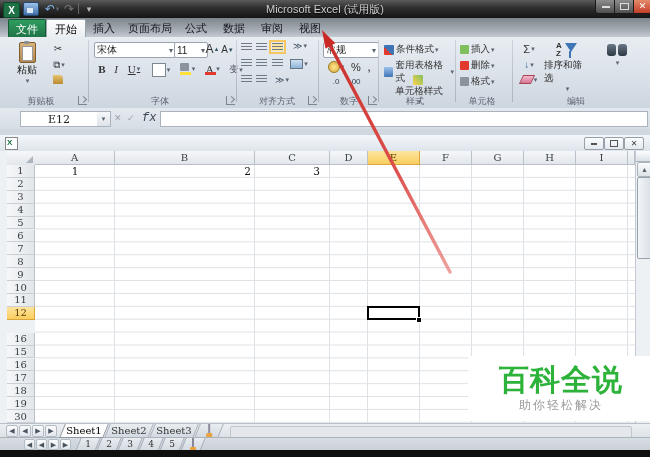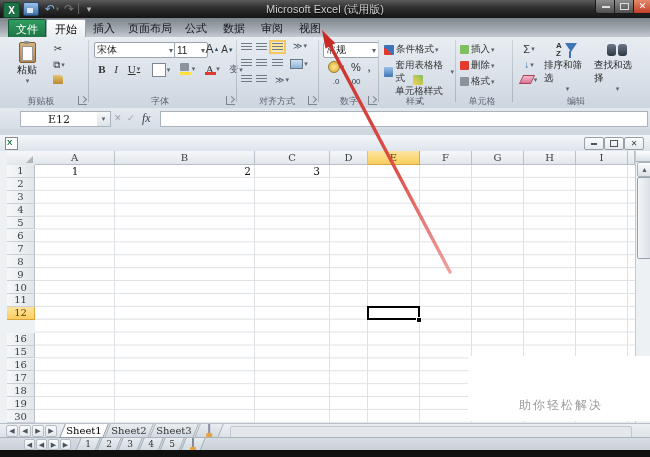--- a/index.html
+++ b/index.html
@@ -52,21 +52,21 @@
      linear-gradient(#fff,#fff) padding-box,
      repeating-linear-gradient(90deg,transparent 0 5px,#aab 5px 6px),
      repeating-linear-gradient(transparent 0 5px,#aab 5px 6px);}
   .sq{width:10px;height:10px;border-radius:1px;}
   
   #formulabar{left:0;top:108px;width:650px;height:21px;background:linear-gradient(#e4e9ef,#d6dde5);border-bottom:1px solid #b6bec7;}
   #namebox{left:20px;top:3px;width:76px;height:14px;background:#fff;border:1px solid #aab2bb;font-family:"DejaVu Serif",serif;font-size:11px;color:#222;display:flex;align-items:center;justify-content:center;}
   #namebox-arrow{left:97px;top:3px;width:13px;height:14px;border:1px solid #aab2bb;border-left:none;background:linear-gradient(#f5f7f9,#dfe4ea);font-size:7px;color:#55606a;display:flex;align-items:center;justify-content:center;}
   #fx-cancel{left:114px;top:5px;font-size:9px;color:#9aa3ad;}
   #fx-enter{left:127px;top:5px;font-size:9px;color:#9aa3ad;}
-  #fx-label{left:142px;top:3px;font-family:Liberation Serif, serif;font-style:italic;font-size:12px;color:#3c4650;}
+  #fx-label{left:142px;top:3px;font-family:Liberation Mono, monospace;font-style:italic;font-size:12px;color:#3c4650;}
   #formula-field{left:160px;top:3px;width:486px;height:14px;background:#fff;border:1px solid #aab2bb;}
   
   #gapbar{left:0;top:129px;width:650px;height:6px;background:#cfd7df;}
   #docbar{left:0;top:135px;width:650px;height:16px;background:linear-gradient(#f4f7fa,#dde4eb);border-bottom:1px solid #b9c1c9;}
   #doc-icon{left:5px;top:2px;width:11px;height:11px;background:#fff;border:1px solid #888;}
   #doc-icon:before{content:"X";position:absolute;left:1px;top:0px;font-size:8px;font-weight:bold;color:#1e7145;}
   #doc-title{left:21px;top:2px;font-size:11px;color:#1c2025;}
   .docbtn{top:2px;width:18px;height:11px;border:1px solid #98a0a9;background:linear-gradient(#fcfdfe,#e3e9ef);border-radius:2px;display:flex;align-items:center;justify-content:center;font-size:8px;color:#444;}
   
   #worksheet{left:0;top:151px;width:650px;height:272px;background:#eef1f4;}
@@ -321,21 +321,20 @@
           <span style="position:absolute;left:13px;top:10px;width:2px;height:7px;background:#3f74b5;"></span>
         </span>
       <span style="font-size:9.5px;">排序和筛选</span>
       <span class="drop">▾</span>
     </div>
     <div class="abs bigbtn" style="left:594px;top:4px;width:46px;">
       <span style="position:relative;width:22px;height:18px;">
           <span style="position:absolute;left:1px;top:3px;width:9px;height:12px;background:linear-gradient(#6a7787,#2e3844);border-radius:3px;"></span>
           <span style="position:absolute;left:12px;top:3px;width:9px;height:12px;background:linear-gradient(#6a7787,#2e3844);border-radius:3px;"></span>
         </span>
-      <span style="font-size:9.5px;">查找和选择</span>
       <span class="drop">▾</span>
     </div>
     <div class="abs glabel" style="left:556px;width:40px;">编辑</div>
   </div>
 
   <div id="formulabar" class="abs">
     <div id="namebox" class="abs">E12</div>
     <div id="namebox-arrow" class="abs">▾</div>
     <div id="fx-cancel" class="abs">✕</div>
     <div id="fx-enter" class="abs">✓</div>
@@ -409,20 +408,21 @@
         <div class="abs" id="sel-handle" style="left: 381px; top: 151.8px; z-index: 6;"></div>
       </div>
     <div id="vscroll" class="abs">
       <div id="vs-split" class="abs"></div>
       <div id="vs-up" class="abs">▲</div>
       <div id="vs-thumb" class="abs"></div>
     </div>
   </div>
 
   <div id="watermark" class="abs">
+    <div id="wm-title" class="abs" style="color: rgb(46, 179, 58);">百科全说</div>
     <div id="wm-sub" class="abs" style="color: rgb(155, 155, 155);">助你轻松解决</div>
   </div>
 
   <div id="sheetbar" class="abs">
     <div id="hscroll-track" class="abs"></div>
   <div class="abs navbtn" style="left: 6px;">◀</div>
       <div class="abs navbtn" style="left: 19px;">◀</div>
       <div class="abs navbtn" style="left: 32px;">▶</div>
       <div class="abs navbtn" style="left: 45px;">▶</div>
       <div class="abs stab active" style="left: 62px; width: 44px;">

